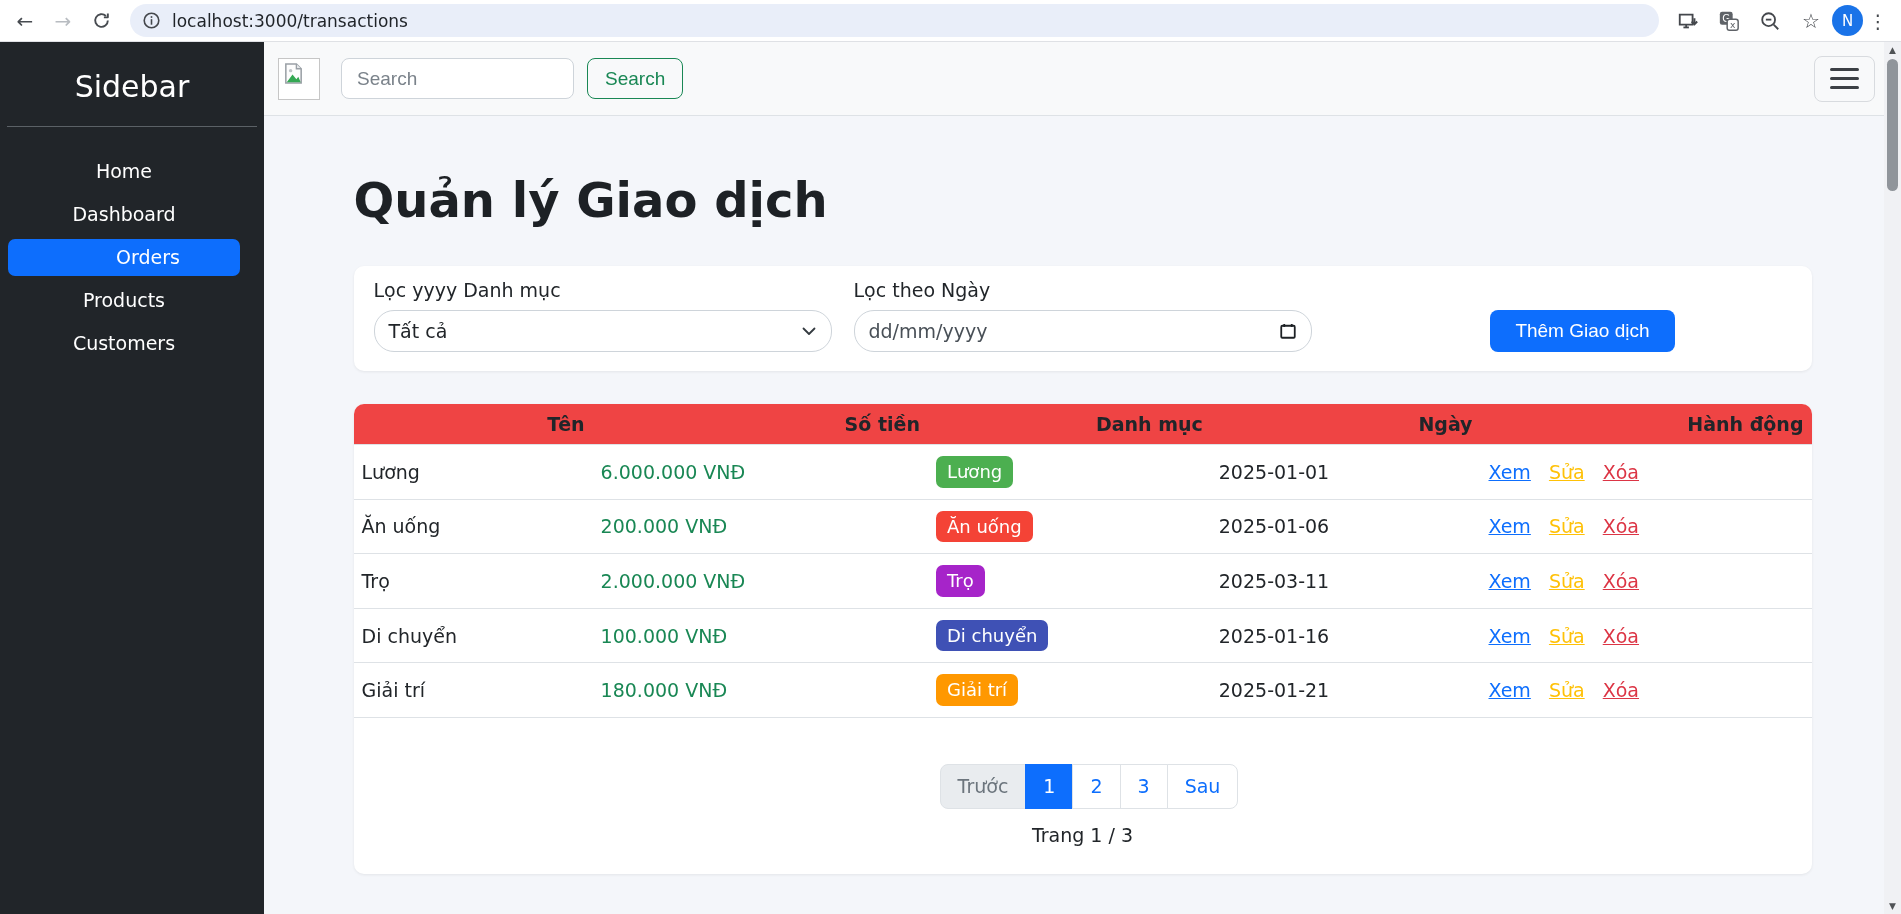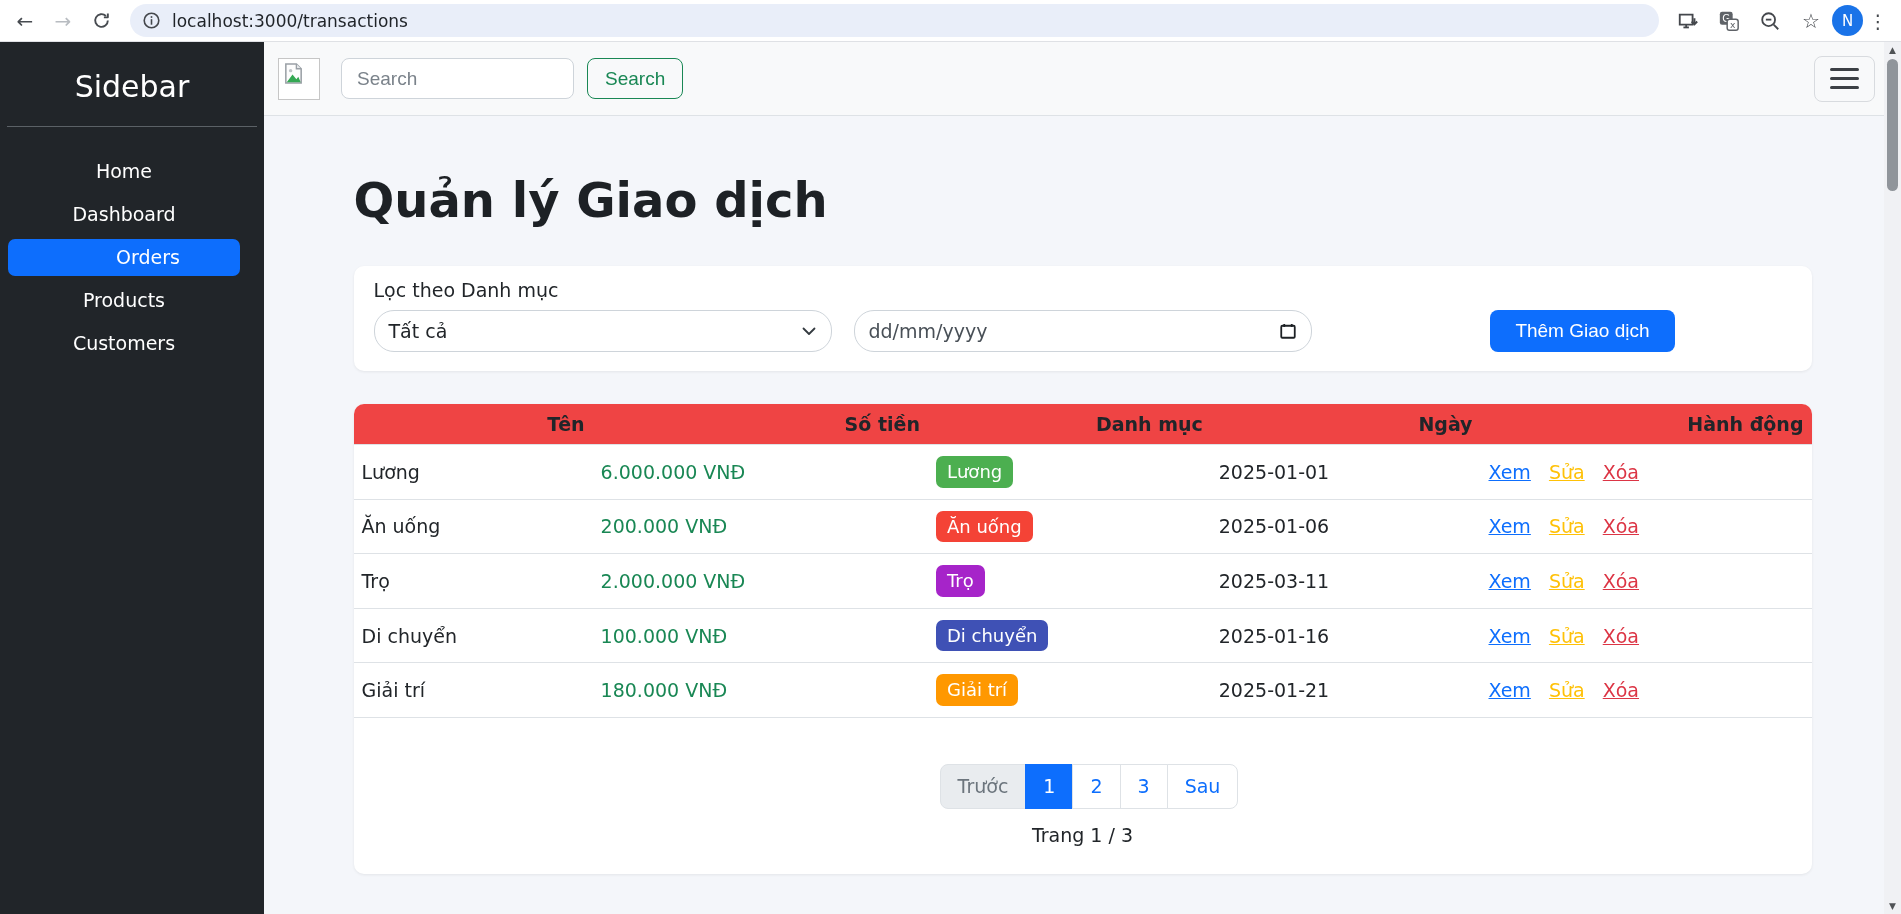--- a/index.html
+++ b/index.html
@@ -183,29 +183,30 @@
           <span></span>
       </button>
     </div>
 
     <div class="content">
       <div class="container">
         <h1 class="page-title">Quản lý Giao dịch</h1>
 
         <div class="filter-card">
           <div class="fcol">
-            <label class="flabel">Lọc theo Danh mục</label>
+            <label class="flabel">Lọc yyyy Danh mục</label>
             <div class="fcontrol">
               <span>Tất cả</span>
               <svg width="16" height="16" viewBox="0 0 16 16">
                 <path d="M2.5 5.5L8 11l5.5-5.5" fill="none" stroke="#343a40" stroke-width="1.8" stroke-linecap="round" stroke-linejoin="round"></path>
               </svg>
             </div>
           </div>
           <div class="fcol">
+            <label class="flabel">Lọc theo Ngày</label>
             <div class="fcontrol">
               <span class="ph">dd/mm/yyyy</span>
               <svg width="18" height="18" viewBox="0 0 24 24">
                 <rect x="3" y="5" width="18" height="16" rx="1.5" fill="none" stroke="#1d2125" stroke-width="2.4"></rect>
                 <path d="M7 2.5v4M17 2.5v4" stroke="#1d2125" stroke-width="2.4"></path>
               </svg>
             </div>
           </div>
           <button class="add-btn">Thêm Giao dịch</button>
         </div>

